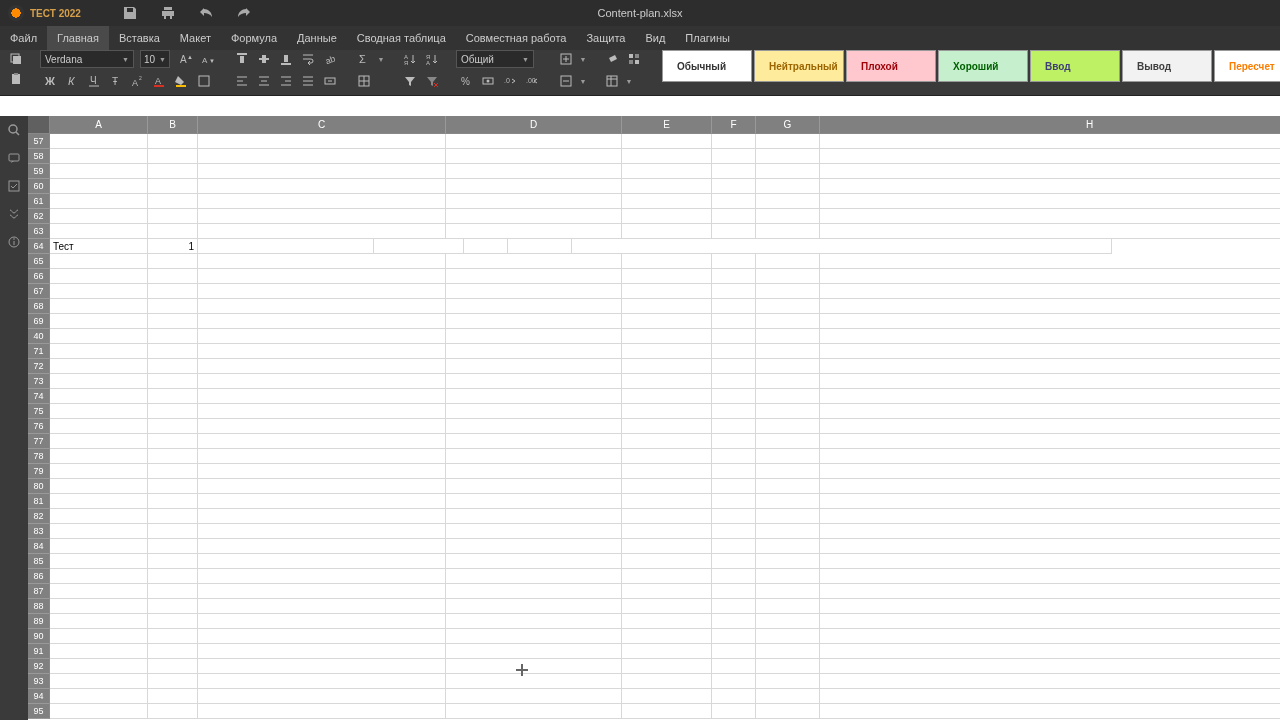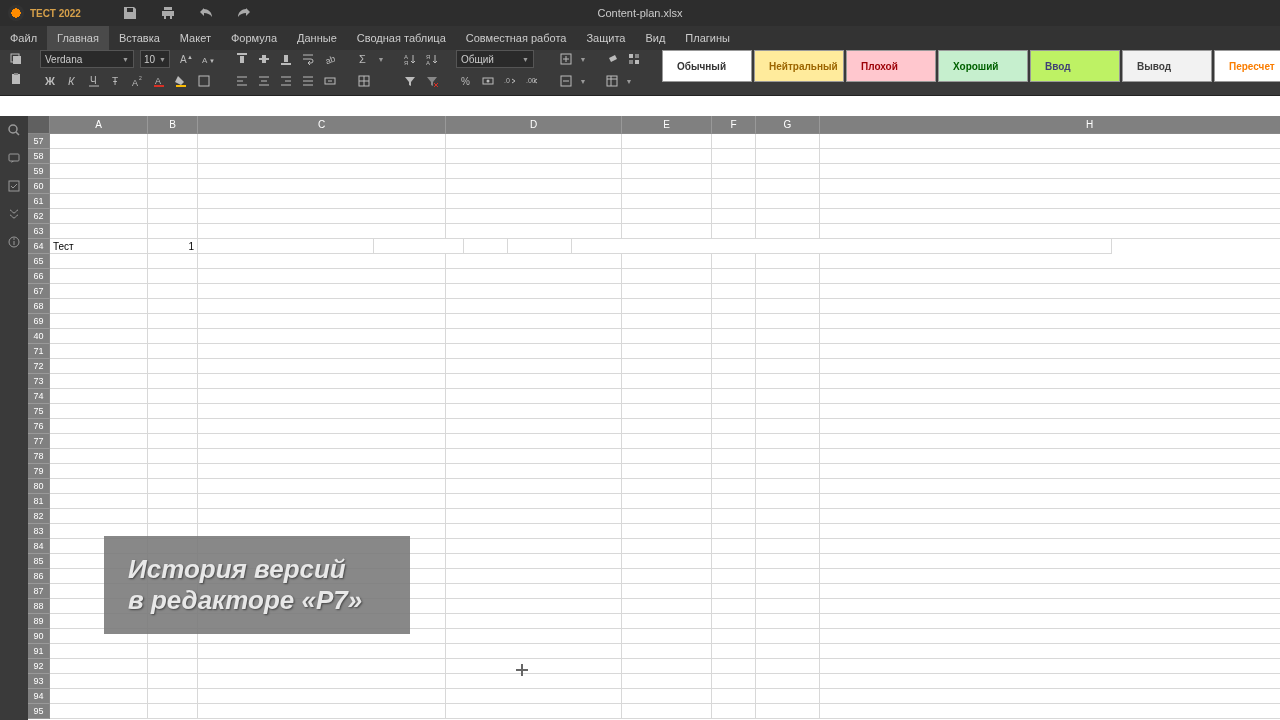--- a/index.html
+++ b/index.html
@@ -909,19 +909,15 @@
         <div class="cell" style="width: 50px;"></div>
         <div class="cell" style="width: 248px;"></div>
         <div class="cell" style="width: 176px;"></div>
         <div class="cell" style="width: 90px;"></div>
         <div class="cell" style="width: 44px;"></div>
         <div class="cell" style="width: 64px;"></div>
         <div class="cell" style="width: 540px;"></div>
       </div>
     </div>
 
-  <div class="overlay-box" style="left:76px; top:420px; width:306px;">
-    <div class="overlay-title">История версий</div>
-    <div class="overlay-title">в редакторе «Р7»</div>
-  </div>
 
   <div class="cursor-cross" style="left:488px; top:548px;"></div>
 </div>
 
 </body></html>

